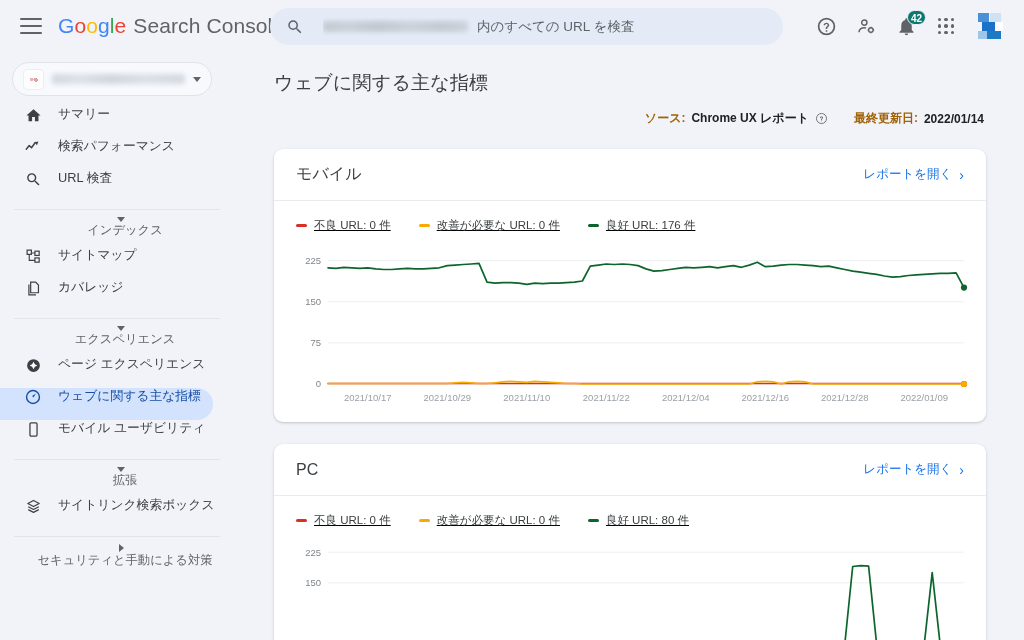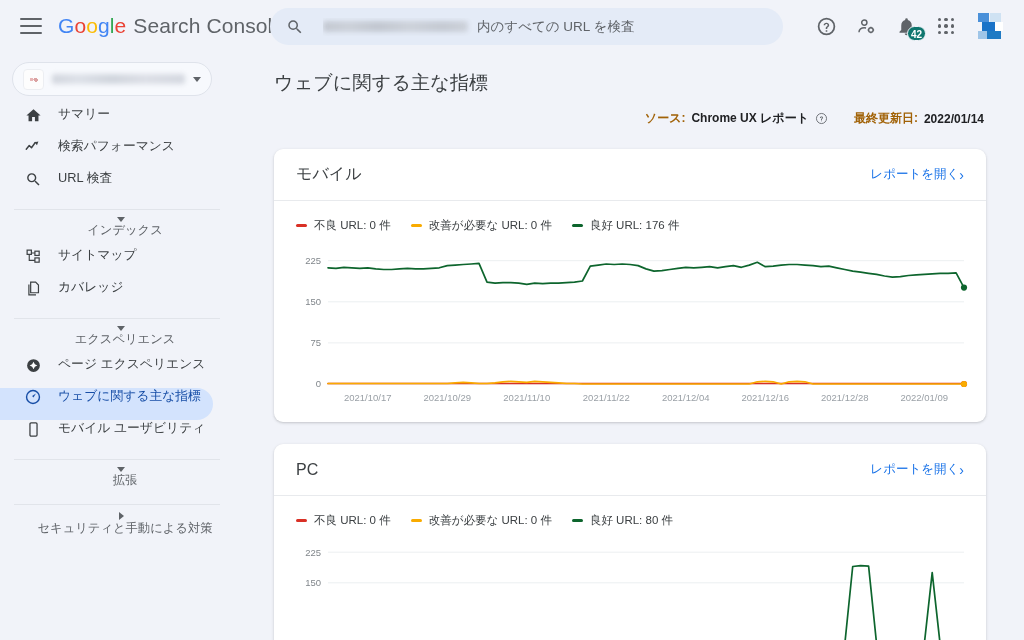--- a/index.html
+++ b/index.html
@@ -43,21 +43,21 @@
   .blurdomain {
     display: inline-block; width: 145px; height: 11px; border-radius: 3px;
     background: linear-gradient(90deg,#c2c7d0 0%,#cbd0d8 18%,#c0c5ce 38%,#ccd1d9 60%,#c3c8d1 82%,#ccd1d9 100%);
     filter: blur(2.6px); opacity: .95; margin-right: 9px;
   }
 
   .topicons { position: absolute; right: 12px; top: 0; height: 52px; display: flex; align-items: center; }
   .ticon { width: 40px; height: 40px; display: flex; align-items: center; justify-content: center;
            cursor: pointer; position: relative; border-radius: 50%; }
   .badge {
-    position: absolute; top: 20px; left: 21px; min-width: 17px; height: 15px; padding: 0 3px;
+    position: absolute; top: 4px; left: 21px; min-width: 17px; height: 15px; padding: 0 3px;
     background: #0f766e; color: #fff; font-size: 10px; font-weight: 700; line-height: 15px;
     border-radius: 8px; text-align: center; border: 1.5px solid #f1f3f9;
   }
   .appsgrid { display: grid; grid-template-columns: repeat(3,3.5px); grid-gap: 3px; }
   .appsgrid i { width: 3.5px; height: 3.5px; background: #5f6368; border-radius: 50%; display: block; }
   .avatar { width: 32px; height: 32px; margin-left: 10px; margin-right: 4px; cursor: pointer; }
 
   
   .sidebar {
     position: absolute; left: 0; top: 52px; width: 236px; height: 588px;
@@ -121,24 +121,24 @@
   .card {
     margin: 22px 38px 0 38px; background: #fff; border-radius: 9px;
     box-shadow: 0 1px 2px rgba(60,64,67,.18), 0 1px 3px 1px rgba(60,64,67,.06);
     overflow: hidden;
   }
   .cardhead {
     height: 52px; display: flex; align-items: center; justify-content: space-between;
     padding: 0 22px 0 22px; border-bottom: 1px solid #e8eaed;
   }
   .cardtitle { font-size: 16px; color: #3c4043; }
-  .openreport { font-size: 12.5px; color: #1a73e8; cursor: pointer; display: flex; align-items: center; }
+  .openreport { font-size: 12.5px; color: #1a73e8; cursor: pointer; display: flex; align-items: center; gap: 7px; }
   .chev { font-size: 14px; line-height: 1; }
 
-  .legend { display: flex; align-items: center; gap: 20px; padding: 17px 0 0 22px; }
+  .legend { display: flex; align-items: center; gap: 28px; padding: 17px 0 0 22px; text-decoration: underline; }
   .lgitem { display: flex; align-items: center; font-size: 11.5px; color: #3c4043; white-space: nowrap; }
   .swatch { width: 11px; height: 3.5px; border-radius: 2px; margin-right: 7px; flex: none; }
 
   .chartbox { position: relative; padding: 6px 14px 8px 14px; }
   .chartbox svg { display: block; }
   .tick { font-size: 9.5px; fill: #80868b; font-family: "Liberation Sans", sans-serif; }
   .xtick { font-size: 9.5px; fill: #9aa0a6; font-family: "Liberation Sans", sans-serif; }
   .grid { stroke: #eceff1; stroke-width: 1; }
 </style>
 </head>
@@ -308,20 +308,29 @@
         </svg>
       </span>
       <span class="nl">モバイル ユーザビリティ</span>
     </div>
 
     <div class="divider"></div>
 
     <div class="navgroup">
       <span class="tri down"></span>
       <span>拡張</span>
+    </div>
+    <div class="navitem">
+      <span class="ni">
+        <svg width="17" height="17" viewBox="0 0 24 24">
+          <path fill="none" stroke="#3c4043" stroke-width="1.7" stroke-linejoin="round" d="M12 3.5l8 4.3-8 4.3-8-4.3z"></path>
+          <path fill="none" stroke="#3c4043" stroke-width="1.7" stroke-linejoin="round" d="M4.6 12.3L12 16.2l7.4-3.9M4.6 16.4L12 20.3l7.4-3.9"></path>
+        </svg>
+      </span>
+      <span class="nl">サイトリンク検索ボックス</span>
     </div>
 
     <div class="divider"></div>
 
     <div class="navgroup">
       <span class="tri right"></span>
       <span>セキュリティと手動による対策</span>
     </div>
   </div>
 

